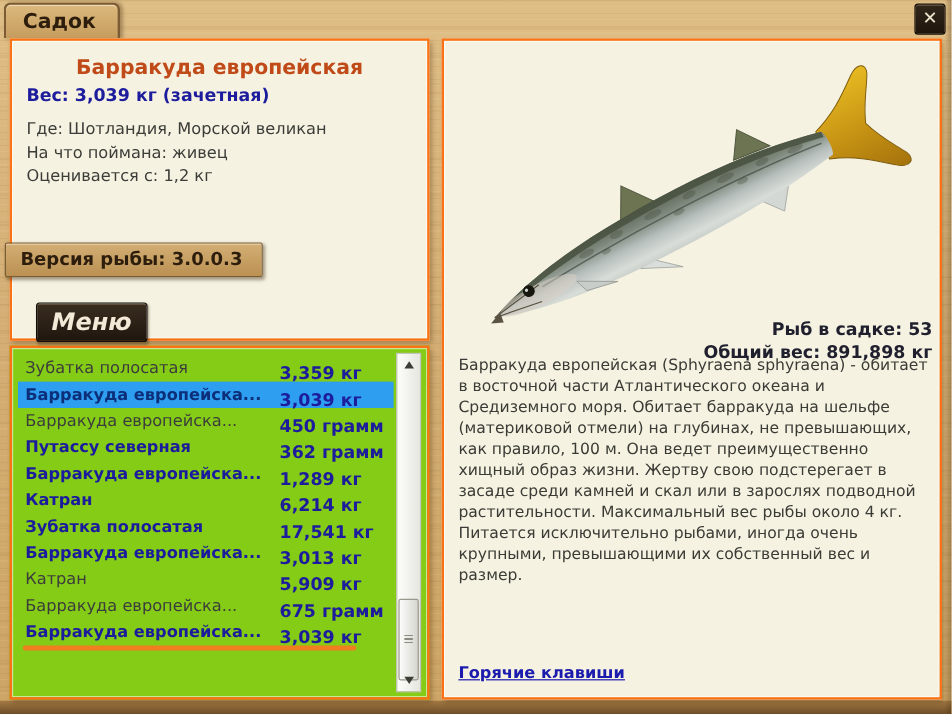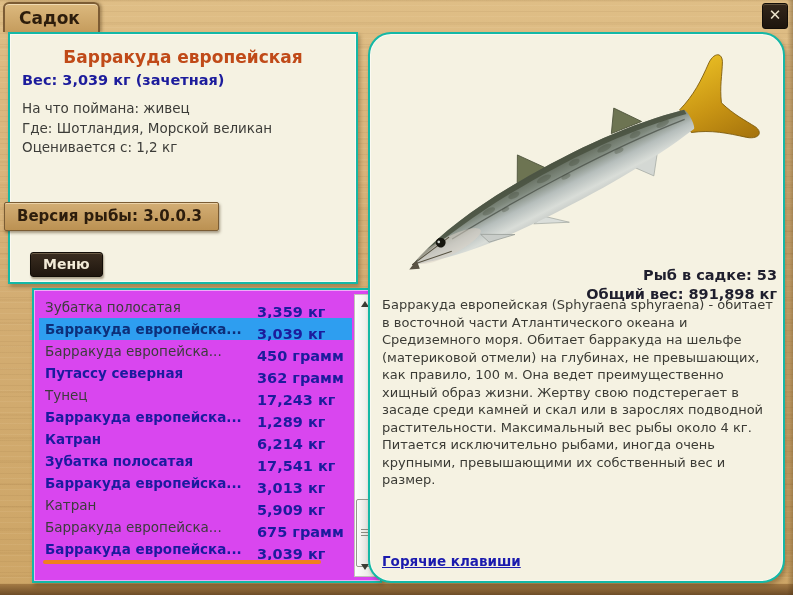--- a/index.html
+++ b/index.html
@@ -31,47 +31,47 @@
   
   .close-btn{
     position:absolute;left:762px;top:3px;width:24px;height:24px;
     background:linear-gradient(180deg,#32261a,#1e150d);
     border:1px solid #120d07;border-radius:3px;
     box-shadow:inset 0 1px 0 rgba(220,200,160,0.25);
     color:#ece4cc;font-size:15px;font-weight:bold;text-align:center;line-height:23px;cursor:pointer;
   }
 
   .panel{
-    position:absolute;background:#f5f2e2;border:2px solid #14b8a6;
+    position:absolute;background:#f5f2e2;border:2px solid #f97316;
     box-shadow:inset 0 0 0 1px rgba(255,255,255,0.55), 2px 3px 4px rgba(70,45,15,0.35);
   }
   .panel-info{left:8px;top:32px;width:346px;height:248px;}
-  .panel-list{left:8px;top:288px;width:346px;height:291px;background:#d946ef;margin-left:24px;}
-  .panel-right{left:368px;top:32px;width:413px;height:547px;border-radius:23px;}
+  .panel-list{left:8px;top:288px;width:346px;height:291px;background:#84cc16;}
+  .panel-right{left:368px;top:32px;width:413px;height:547px;}
 
   
   .fish-title{margin:13px 8px 0;text-align:center;color:#c04a18;font-size:17px;font-weight:bold;}
   .fish-weight{margin:5px 0 0 12px;color:#1c1c9c;font-size:14.5px;font-weight:bold;}
   .fish-details{margin:11px 0 0 12px;color:#3c3c38;font-size:13.5px;line-height:19.5px;}
 
   
   .version-banner{
     position:absolute;left:4px;top:202px;height:22px;padding:2px 16px 3px 12px;
     background:linear-gradient(180deg,#d3ae75,#bb9152);
     border:1px solid #7a5c34;border-radius:2px;
     box-shadow:1px 2px 3px rgba(60,40,10,0.45), inset 0 1px 0 rgba(255,240,210,0.55);
     color:#2d1d0c;font-size:15px;font-weight:bold;line-height:22px;z-index:5;
   }
 
   .menu-btn{
     position:absolute;left:30px;top:252px;padding:3px 12px 4px;
     background:linear-gradient(180deg,#3a2d20,#1f160e);
     border:1px solid #120d07;border-radius:3px;
     box-shadow:inset 0 1px 0 rgba(230,210,170,0.3), 1px 2px 2px rgba(60,40,10,0.4);
-    color:#f2ead6;font-size:14px;font-weight:bold;cursor:pointer;z-index:6;
+    color:#f2ead6;font-size:20px;font-weight:bold;cursor:pointer;z-index:6;font-style:italic;
   }
   .stats{
     position:absolute;right:16px;top:240px;text-align:right;
     color:#1f1f2e;font-size:14.5px;font-weight:bold;line-height:19px;z-index:6;margin-top:26px;
   }
 
   
   .rows{position:absolute;left:5px;top:6px;width:313px;}
   .list-row{position:relative;display:flex;height:22px;line-height:22px;
     font-size:13.5px;color:#3c3c3c;cursor:pointer;padding-left:6px;}
@@ -114,22 +114,22 @@
 
 <div class="tab">Садок</div>
 <div class="close-btn">
   <span>✕</span>
 </div>
 
 <div class="panel panel-info">
   <div class="fish-title">Барракуда европейская</div>
   <div class="fish-weight">Вес: 3,039 кг (зачетная)</div>
   <div class="fish-details">
+    <div>Где: Шотландия, Морской великан</div>
     <div>На что поймана: живец</div>
-    <div>Где: Шотландия, Морской великан</div>
     <div>Оценивается с: 1,2 кг</div>
   </div>
 </div>
 
 <div class="version-banner">Версия рыбы: 3.0.0.3</div>
 <div class="menu-btn">Меню</div>
 <div class="stats">
   <div>Рыб в садке: 53</div>
   <div>Общий вес: 891,898 кг</div>
 </div>
@@ -144,24 +144,20 @@
     <span class="fish-name">Барракуда европейска...</span>
     <span class="fish-weight">3,039 кг</span>
   </div>
       <div class="list-row">
     <span class="fish-name">Барракуда европейска...</span>
     <span class="fish-weight">450 грамм</span>
   </div>
       <div class="list-row bold">
     <span class="fish-name">Путассу северная</span>
     <span class="fish-weight">362 грамм</span>
-  </div>
-      <div class="list-row">
-    <span class="fish-name">Тунец</span>
-    <span class="fish-weight">17,243 кг</span>
   </div>
       <div class="list-row bold">
     <span class="fish-name">Барракуда европейска...</span>
     <span class="fish-weight">1,289 кг</span>
   </div>
       <div class="list-row bold">
     <span class="fish-name">Катран</span>
     <span class="fish-weight">6,214 кг</span>
   </div>
       <div class="list-row bold">

